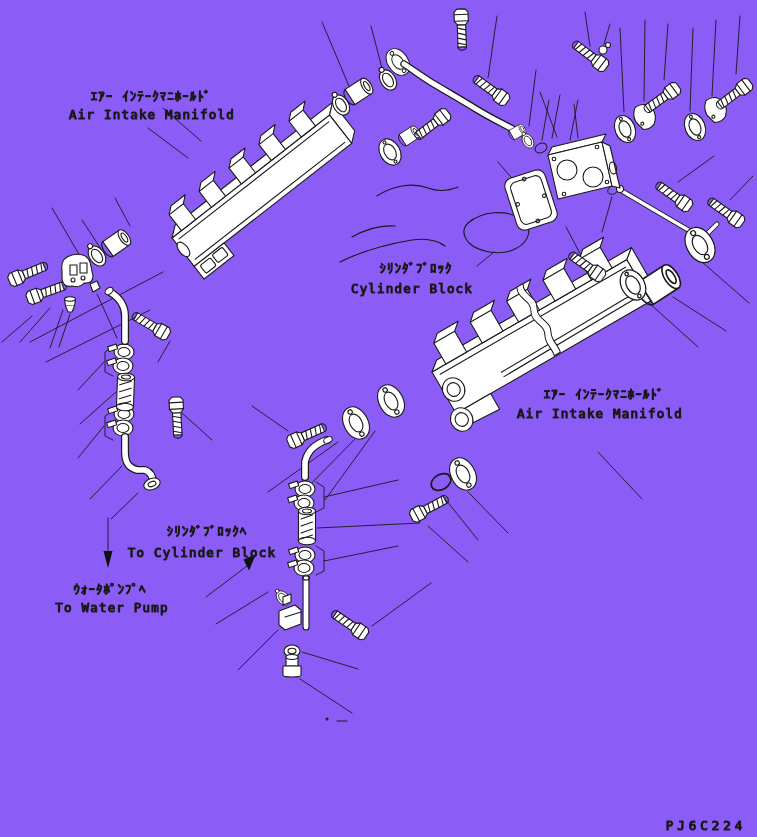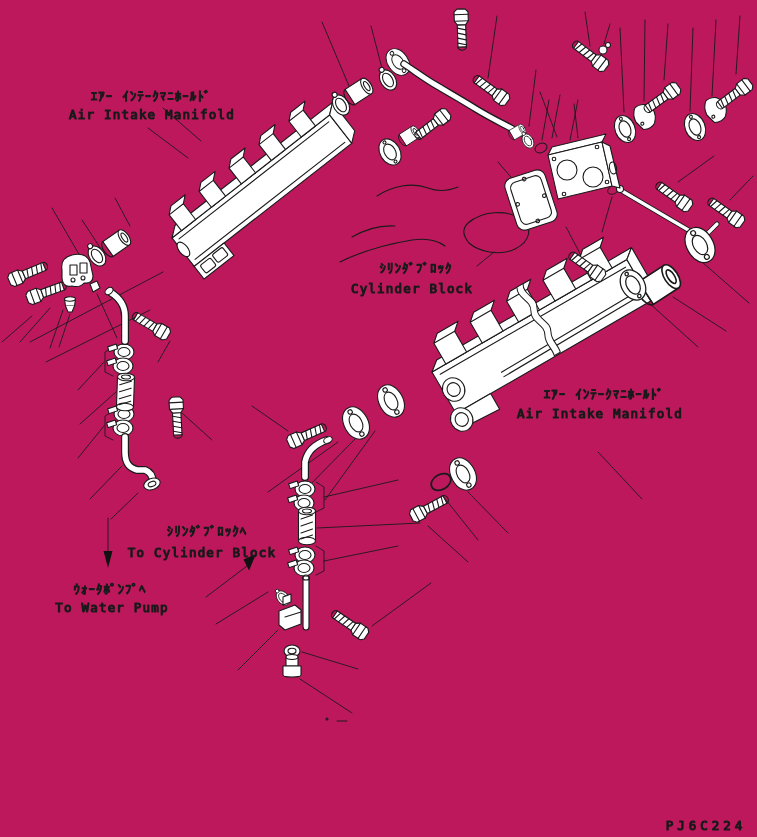--- a/index.html
+++ b/index.html
@@ -1,16 +1,16 @@
 <!DOCTYPE html>
 <html><head>
 <meta charset="utf-8">
 <style>
   html,body{margin:0;padding:0;background:#e8e8e8}
-  .stage{position:relative;width:757px;height:837px;background:#be185d;overflow:hidden;margin:0 auto}
+  .stage{position:relative;width:757px;height:837px;background:#8b5cf6;overflow:hidden;margin:0 auto}
   svg{display:block}
   .ln{fill:none;stroke:#1a1a1a;stroke-width:1.1;stroke-linejoin:round;stroke-linecap:round}
   .ld{fill:none;stroke:#1a1a1a;stroke-width:0.9}
   .w{fill:#ffffff}
   .pipe-o{fill:none;stroke:#1a1a1a;stroke-linecap:round}
   .pipe-i{fill:none;stroke:#ffffff;stroke-linecap:round}
   text{font-family:"DejaVu Sans Mono","Liberation Mono",monospace;fill:#111}
   .tja{font-size:13px;letter-spacing:1px;text-anchor:middle}
   .ten{font-size:12.5px;letter-spacing:1.2px;text-anchor:middle}
   .tcode{font-size:12.5px;letter-spacing:4px;text-anchor:middle}

